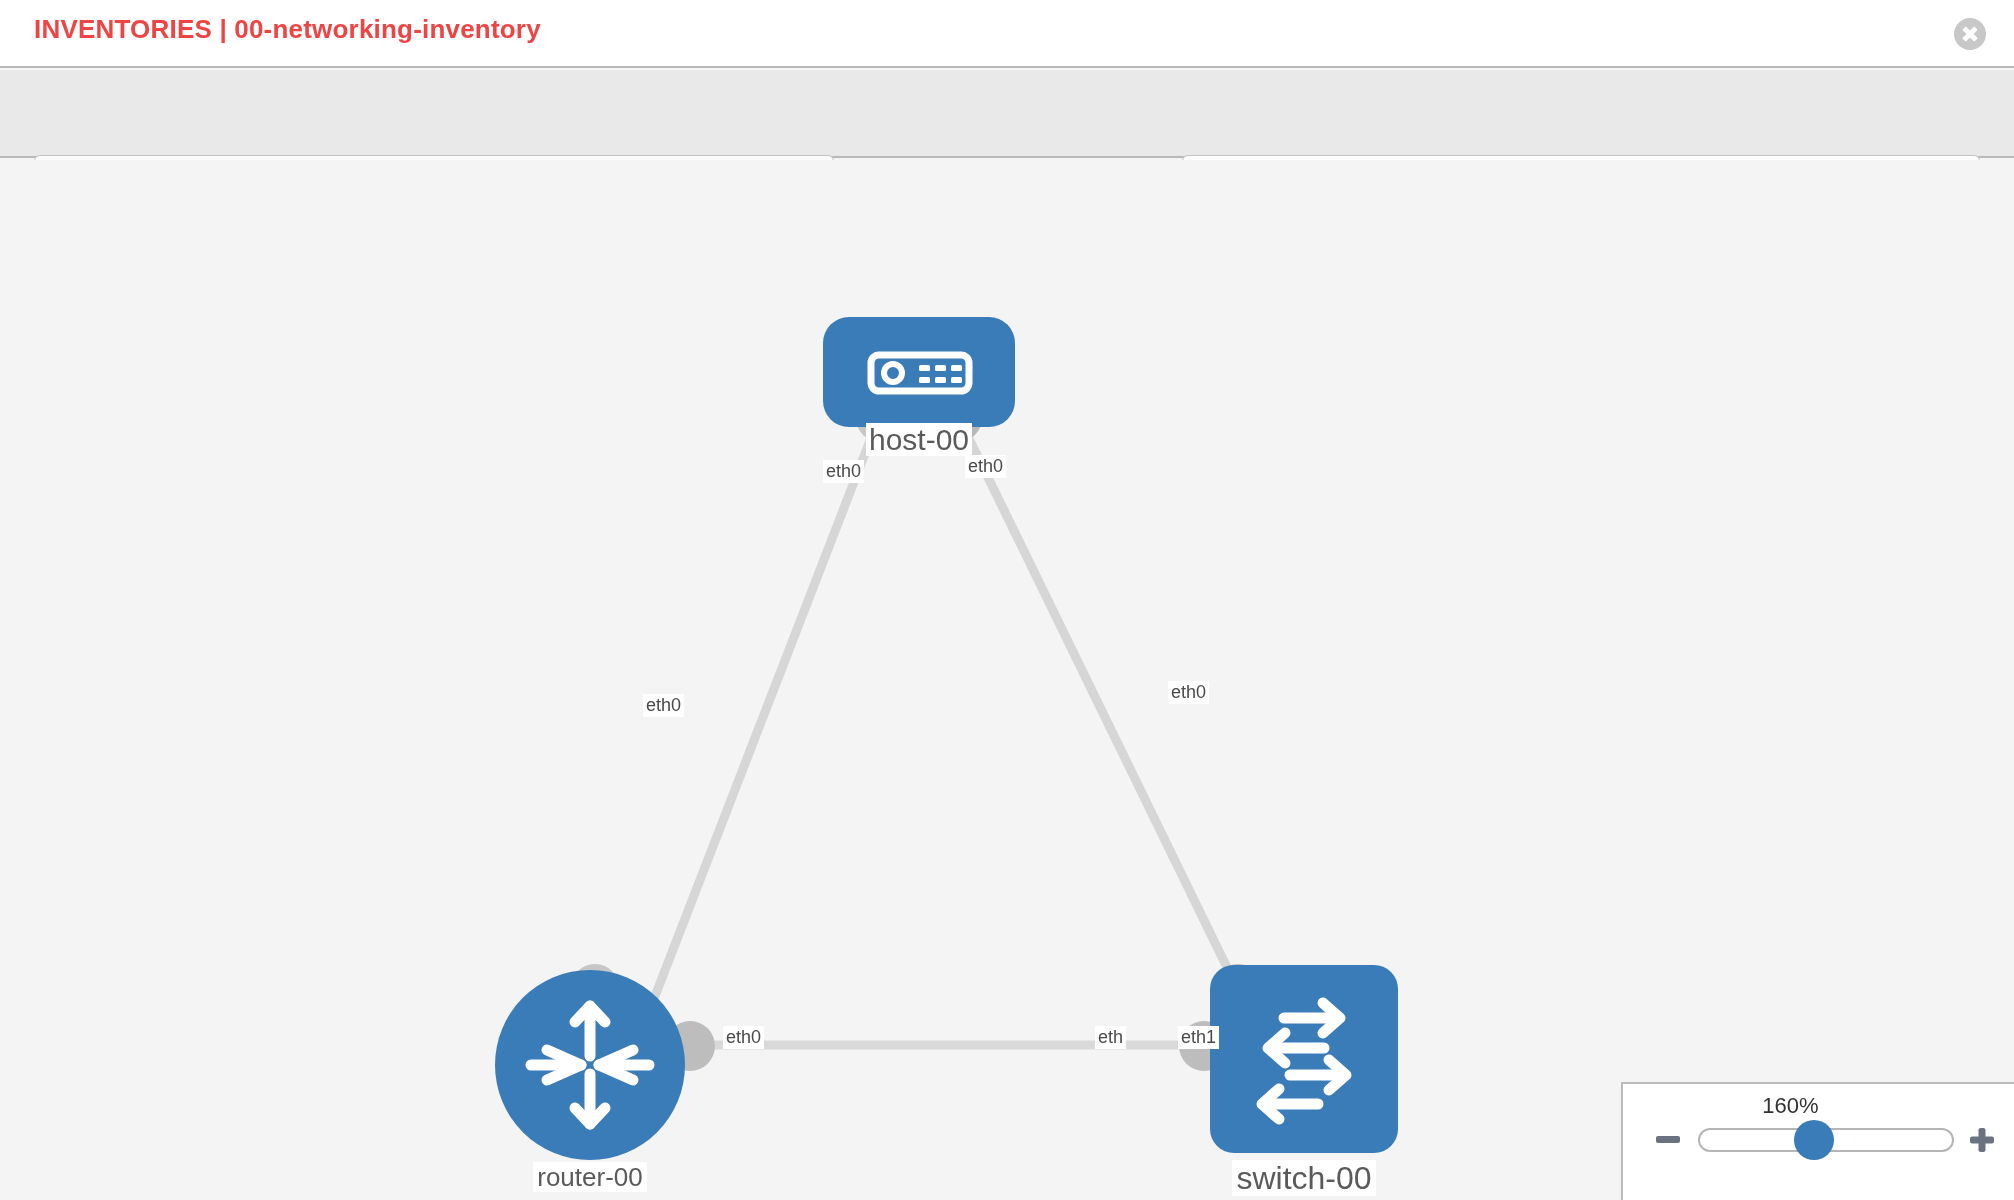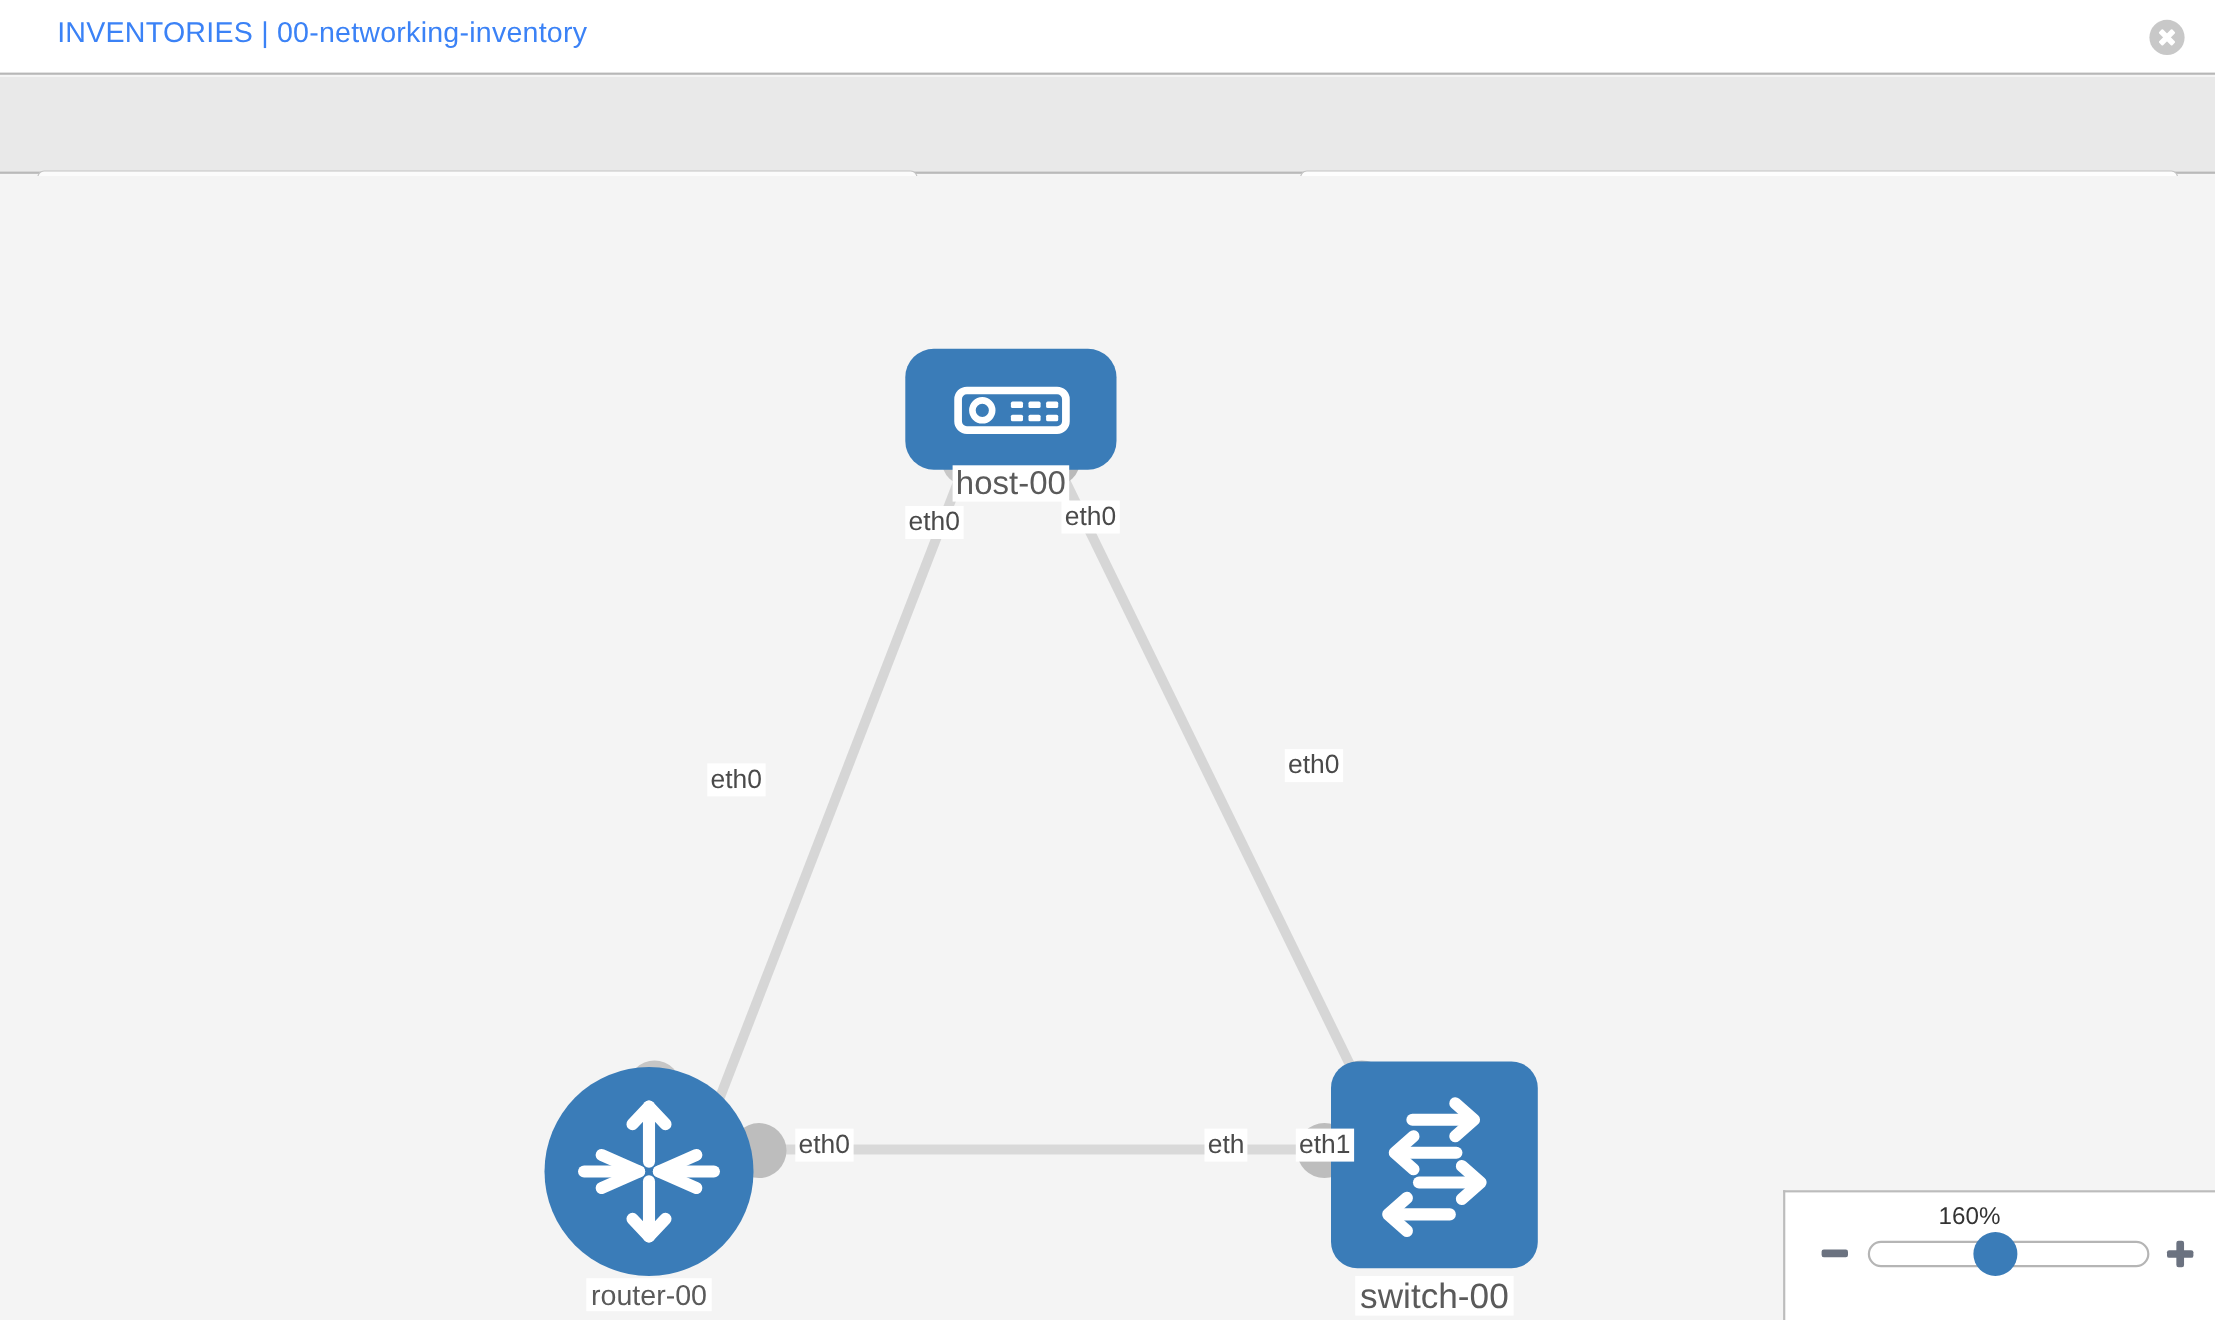--- a/index.html
+++ b/index.html
@@ -23,24 +23,24 @@
   .header {
     position: absolute;
     left: 0; top: 0;
     width: 2014px;
     height: 68px;
     background: #ffffff;
     border-bottom: 2px solid #b7b7b7;
   }
   .header-title {
     position: absolute;
-    left: 52px; top: 14px;
+    left: 34px; top: 14px;
     font-size: 26px;
-    font-weight: normal;
-    color: #3b82f6;
+    font-weight: bold;
+    color: #ef4444;
     letter-spacing: 0.2px;
     white-space: nowrap;
   }
   .close-btn {
     position: absolute;
     right: 28px; top: 18px;
     width: 32px; height: 32px;
     border-radius: 50%;
     background: #c8c8c8;
     cursor: pointer;
@@ -163,21 +163,21 @@
 
   
   #node-switch { left: 1210px; top: 805px; width: 188px; height: 188px; }
   #node-switch .node-shape { left:0; top:0; width:188px; height:188px; border-radius: 24px; }
   #switch-label { left: -20px; top: 195px; width: 228px; font-size: 32px; }
   #switch-label span { background: #ffffff; padding: 0 4px; }
 
   
   .iface-label {
     position: absolute;
-    font-size: 24px;
+    font-size: 18px;
     color: #4a4a4a;
     background: #ffffff;
     padding: 1px 3px;
     white-space: nowrap;
   }
 
   
   .zoom-panel {
     position: absolute;
     left: 1621px; top: 1082px;

